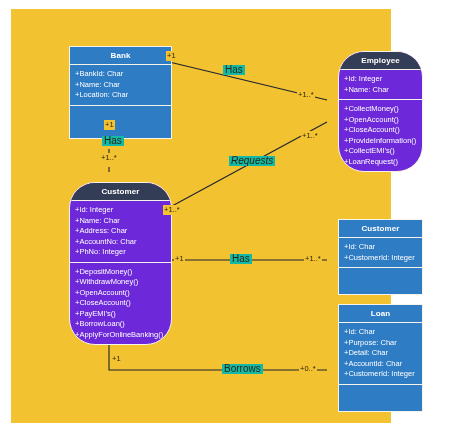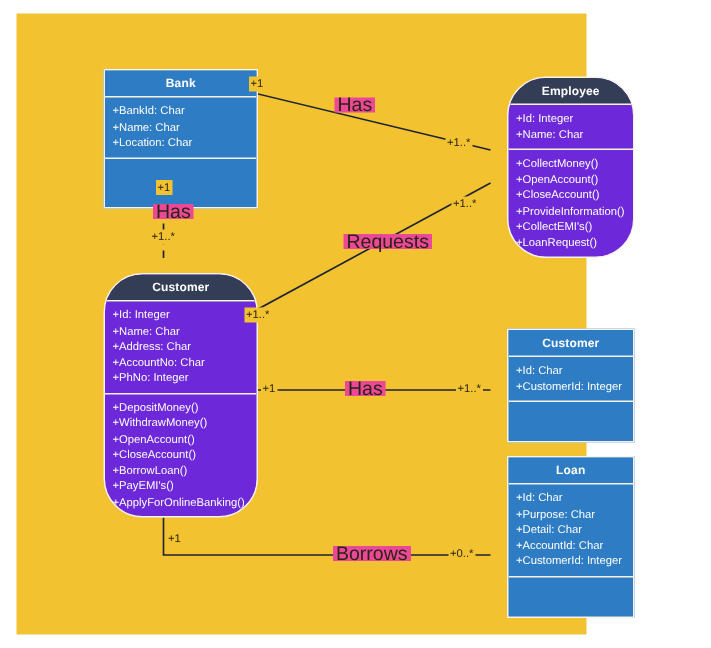--- a/index.html
+++ b/index.html
@@ -91,24 +91,24 @@
   .conn-line {
     stroke: #1D2330;
     stroke-width: 1.1;
     fill: none;
   }
   .conn-line.dashed {
     stroke-dasharray: 5 4;
   }
   .conn-label {
     position: absolute;
-    font-size: 13px;
+    font-size: 10px;
     color: #2A2410;
     white-space: nowrap;
-    background: #ec4899;
+    background: #14b8a6;
     padding: 0 2px;
     line-height: 10px;
   }
   .mult-label {
     position: absolute;
     font-size: 7.5px;
     color: #2A2410;
     white-space: nowrap;
     background: #F2C231;
     padding: 0 1px;
@@ -168,22 +168,22 @@
         <div class="member">+Name: Char</div>
         <div class="member">+Address: Char</div>
         <div class="member">+AccountNo: Char</div>
         <div class="member">+PhNo: Integer</div>
       </div>
       <div class="compartment members last">
         <div class="member">+DepositMoney()</div>
         <div class="member">+WithdrawMoney()</div>
         <div class="member">+OpenAccount()</div>
         <div class="member">+CloseAccount()</div>
+        <div class="member">+PayEMI's()</div>
         <div class="member">+BorrowLoan()</div>
-        <div class="member">+PayEMI's()</div>
         <div class="member">+ApplyForOnlineBanking()</div>
       </div>
 
     </div>
 
     <div class="uml-box theme-blue" id="box-account">
       <div class="compartment title">Customer</div>
       <div class="compartment members">
         <div class="member">+Id: Char</div>
         <div class="member">+CustomerId: Integer</div>
@@ -205,21 +205,21 @@
 
     <div class="mult-label" style="left:155px; top:42px;">+1</div>
     <div class="conn-label" style="left:212px; top:56px;">Has</div>
     <div class="mult-label" style="left:286px; top:81px;">+1..*</div>
 
     <div class="mult-label" style="left:93px; top:111px;">+1</div>
     <div class="conn-label" style="left:91px; top:127px;">Has</div>
     <div class="mult-label" style="left:89px; top:144px;">+1..*</div>
 
     <div class="mult-label" style="left:152px; top:196px;">+1..*</div>
-    <div class="conn-label" style="left:218px; top:147px;">Requests</div>
+    <div class="conn-label" style="left:218px; top:147px;font-style:italic;">Requests</div>
     <div class="mult-label" style="left:290px; top:122px;">+1..*</div>
 
     <div class="mult-label" style="left:163px; top:245px;">+1</div>
     <div class="conn-label" style="left:219px; top:245px;">Has</div>
     <div class="mult-label" style="left:293px; top:245px;">+1..*</div>
 
     <div class="mult-label" style="left:100px; top:345px;">+1</div>
     <div class="conn-label" style="left:211px; top:355px;">Borrows</div>
     <div class="mult-label" style="left:288px; top:355px;">+0..*</div>
 

